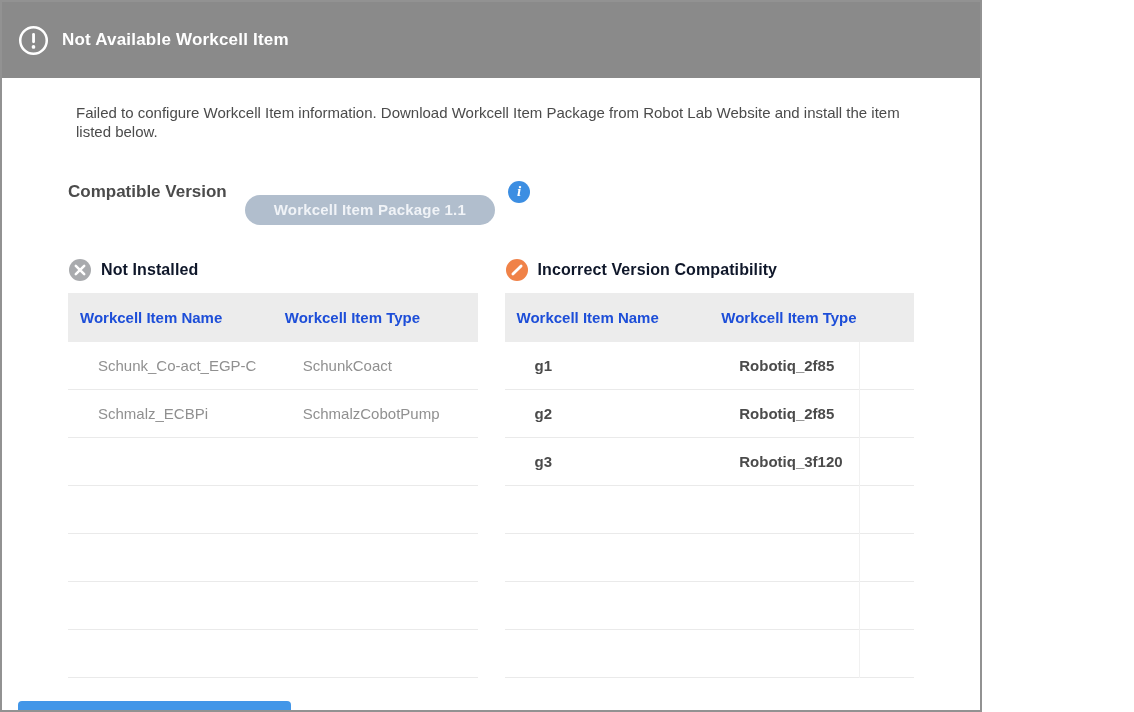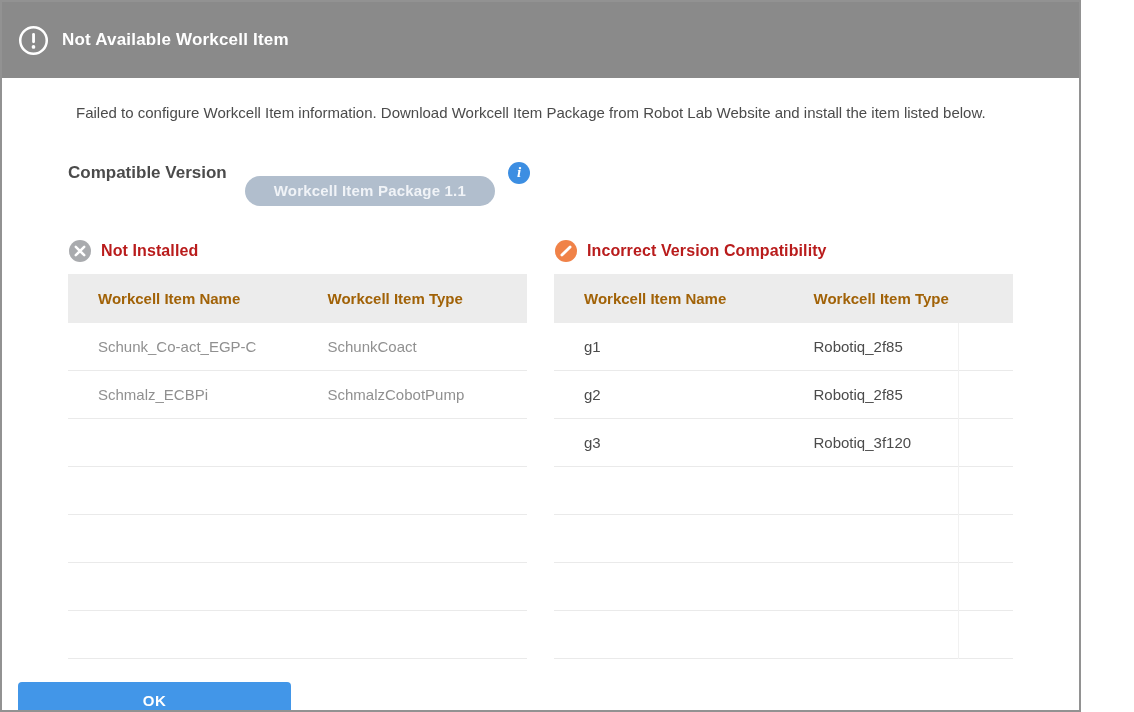--- a/index.html
+++ b/index.html
@@ -1,19 +1,19 @@
 <!DOCTYPE html>
 <html style="--c-titlebar_gray: #8a8a8a; --c-frame: #929292; --c-accent_blue: #4296e8; --c-info_blue: #3c8ee2; --c-badge_gray_blue: #b1becd; --c-not_installed_gray: #a9abae; --c-incorrect_orange: #f08248; --c-header_row_gray: #ececec; --c-text_dark: #4b4b4b; --c-text_muted: #909090;"><head>
 <meta charset="utf-8">
 <style>
   * { margin: 0; padding: 0; box-sizing: border-box; }
   html, body { background: #ffffff; font-family: "Liberation Sans", sans-serif; }
 
   .dialog {
-    width: 1081px;
+    width: 982px;
     height: 712px;
     border: 2px solid var(--c-frame, #929292);
     background: #ffffff;
     overflow: hidden;
   }
 
   
   .titlebar {
     height: 76px;
     background: var(--c-titlebar_gray, #8a8a8a);
@@ -88,50 +88,50 @@
     display: flex;
     align-items: center;
     gap: 9px;
     height: 28px;
     margin-bottom: 9px;
   }
   .panel-header .status-ico { width: 24px; height: 24px; flex: 0 0 auto; display: block; }
   .panel-title {
     font-size: 16px;
     font-weight: 700;
-    color: #b91c1c;
+    color: #0f172a;
     letter-spacing: 0.1px;
   }
 
   .table-wrap { position: relative; }
   table {
     width: 100%;
     border-collapse: collapse;
     table-layout: fixed;
   }
   th {
     height: 49px;
     background: var(--c-header_row_gray, #ececec);
     text-align: left;
-    padding-left: 30px;
-    font-size: 15px;
-    font-weight: 700;
-    color: #a16207;
+    padding-left: 12px;
+    font-size: 15px;
+    font-weight: 700;
+    color: #1d4ed8;
     width: 50%;
   }
   td {
     height: 48px;
     padding-left: 30px;
     border-bottom: 1px solid #eaeaea;
     font-size: 15px;
     overflow: hidden;
     white-space: nowrap;
   }
   .panel--not-installed td { color: var(--c-text_muted, #909090); font-weight: 400; }
-  .panel--incorrect td { color: var(--c-text_dark, #4a4a4a); font-weight: 400; }
+  .panel--incorrect td { color: var(--c-text_dark, #4a4a4a); font-weight: 700; }
 
   
   .table-wrap--divider::after {
     content: "";
     position: absolute;
     top: 49px;
     bottom: 0;
     right: 54px;
     border-right: 1px solid #f1f1f1;
     pointer-events: none;

